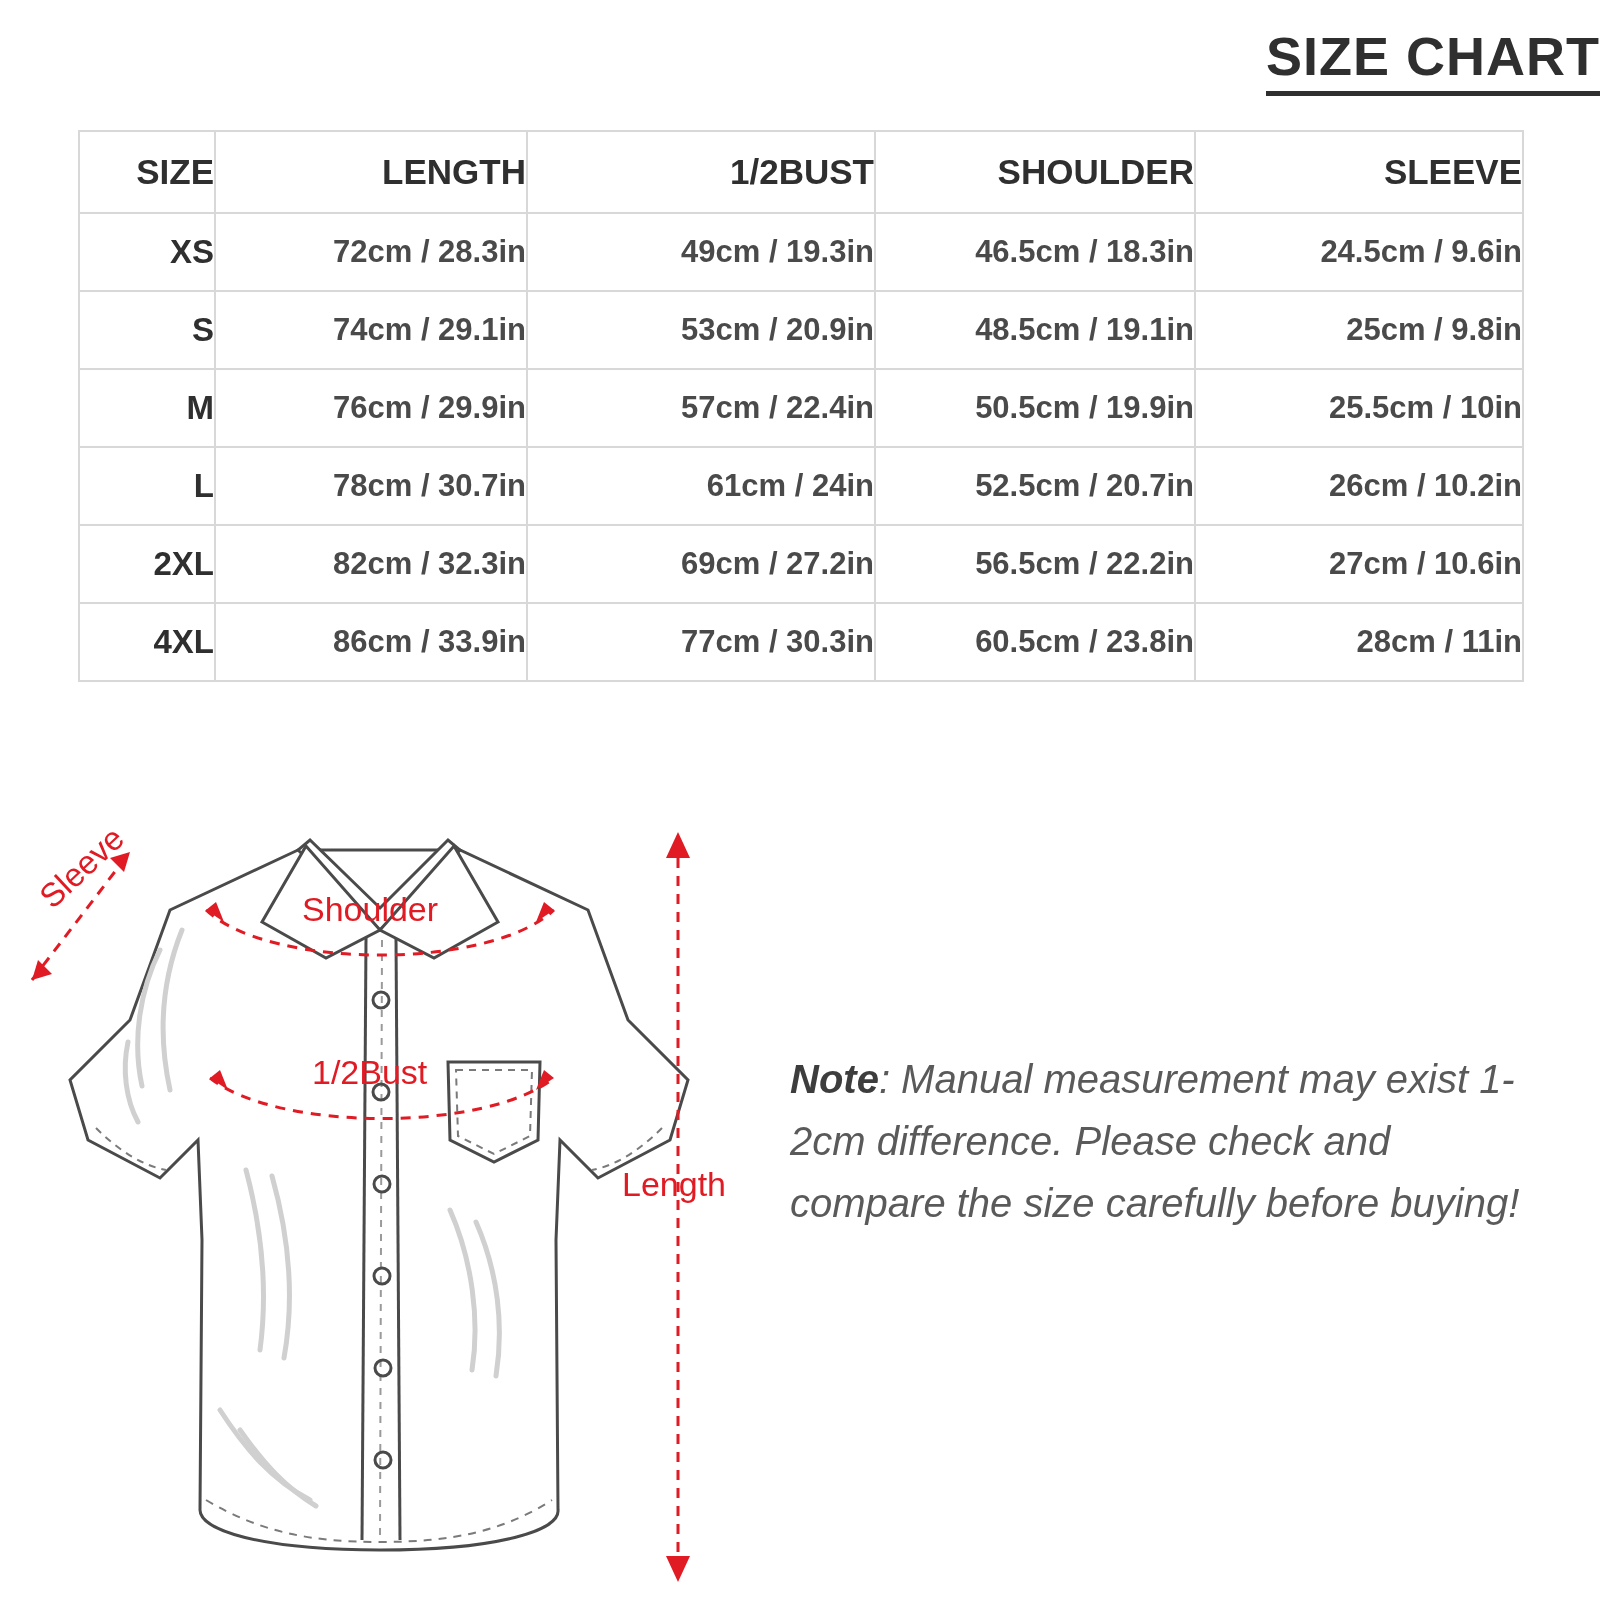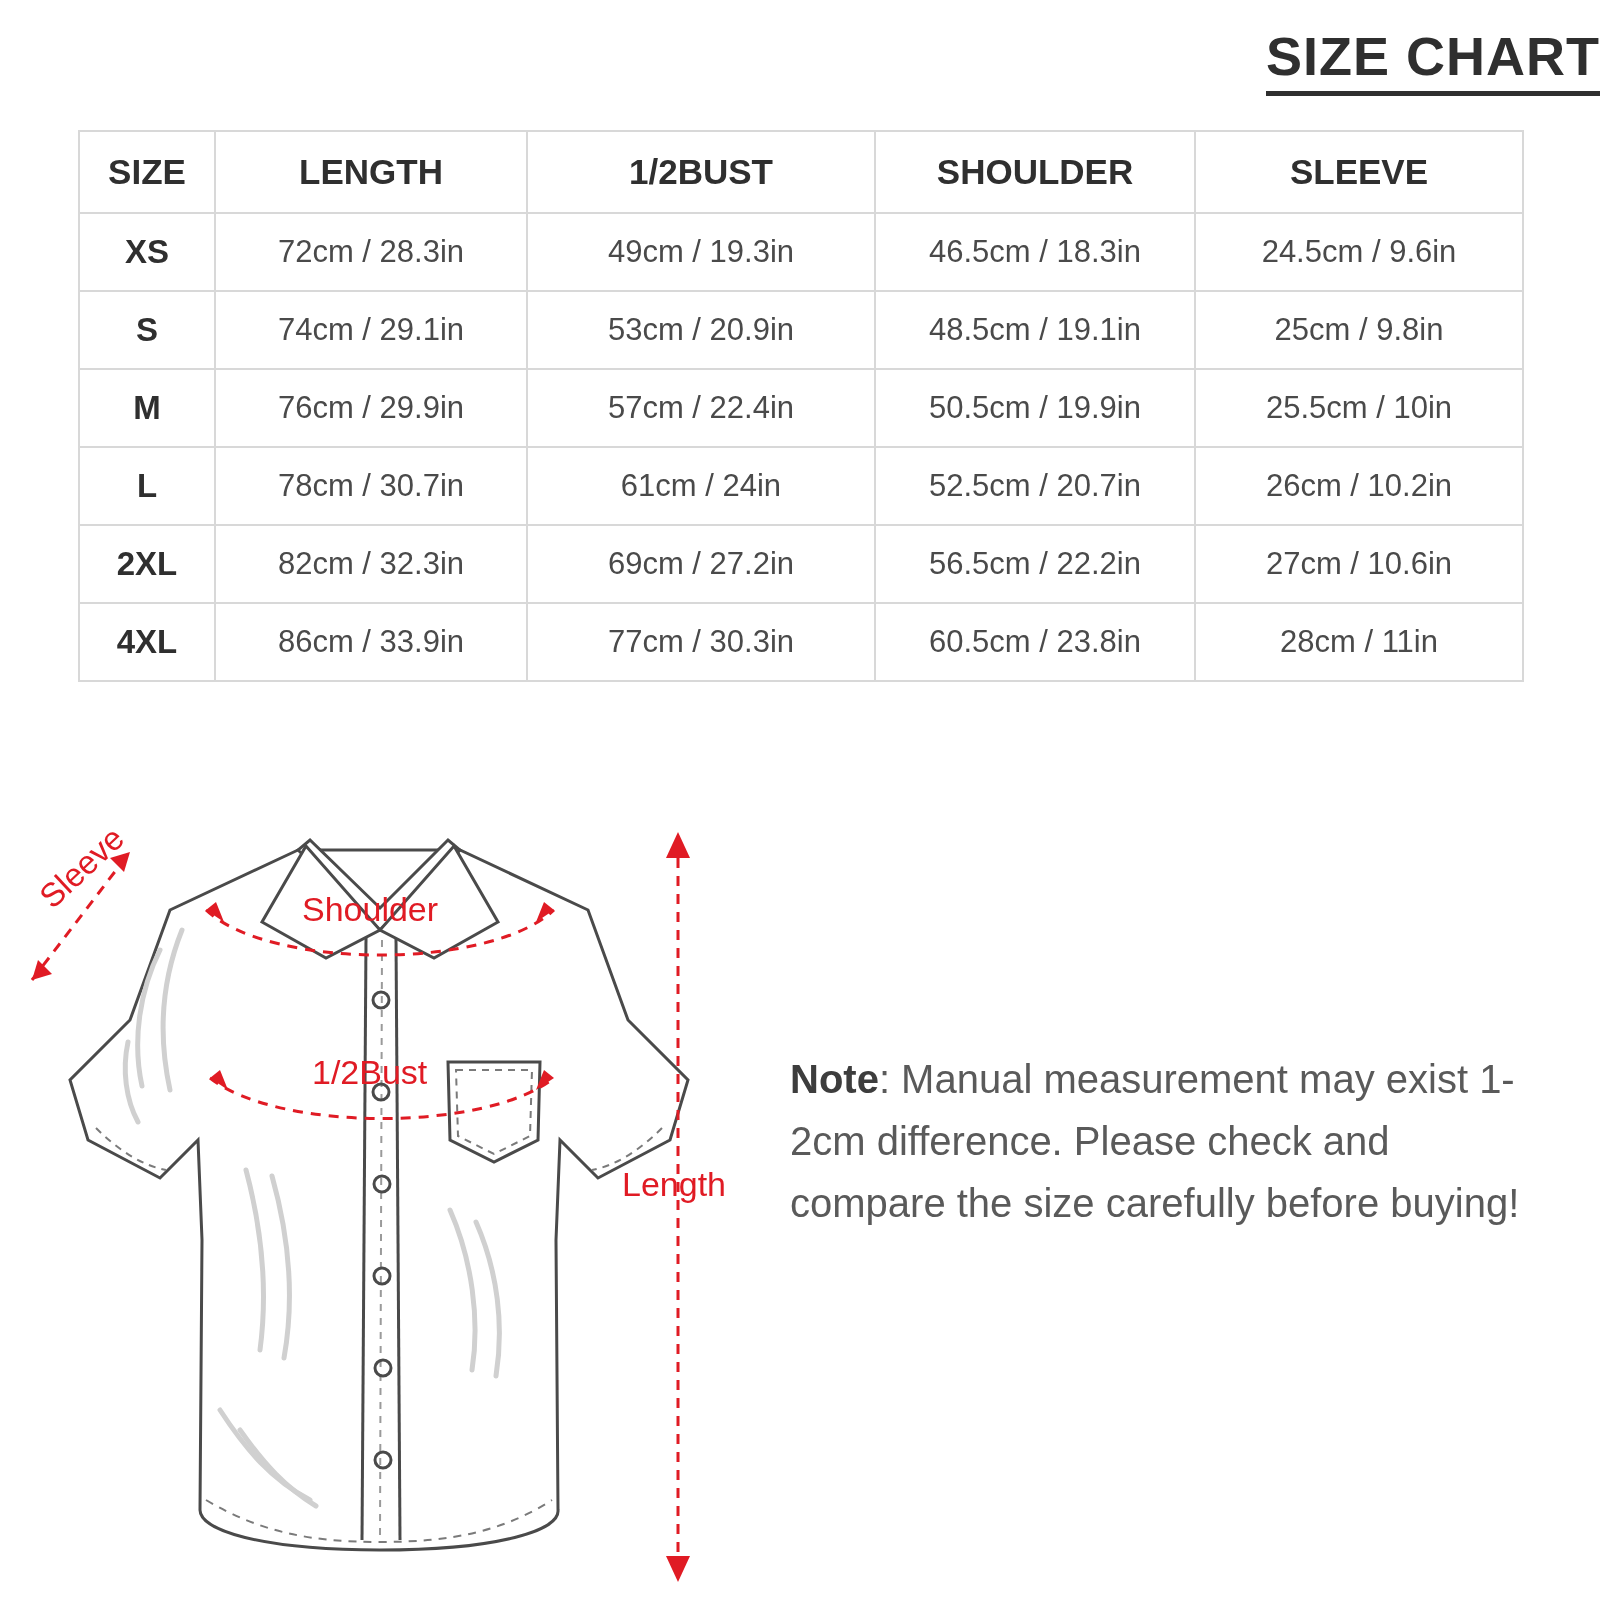--- a/index.html
+++ b/index.html
@@ -37,35 +37,35 @@
     margin: 34px 78px 0 78px;
   }
   table.size-chart {
     border-collapse: collapse;
     width: 1444px;
     table-layout: fixed;
   }
   table.size-chart th,
   table.size-chart td {
     border: 2px solid #d8d8d8;
-    text-align: center;
+    text-align: right;
     color: #4a4a4a;
   }
   table.size-chart th {
     font-size: 35px;
     font-weight: bold;
     color: #2f2f2f;
     height: 72px;
     padding: 4px 0;
   }
   table.size-chart td {
     font-size: 31px;
     height: 72px;
     padding: 2px 0;
-    font-weight: normal;
+    font-weight: bold;
   }
   table.size-chart td.size-col {
     font-weight: bold;
     color: #2f2f2f;
     font-size: 33px;
   }
   col.c-size { width: 136px; }
   col.c-len { width: 312px; }
   col.c-bust { width: 348px; }
   col.c-sho { width: 320px; }
@@ -84,20 +84,21 @@
     left: 10px;
     top: 0;
     width: 760px;
     height: 790px;
   }
   .note-area {
     position: absolute;
     left: 790px;
     top: 238px;
     width: 740px;
+    font-style: italic;
   }
   .note-text {
     font-size: 40px;
     line-height: 1.55;
     color: #5a5a5a;
   }
   .note-text b {
     color: #3d3d3d;
     font-weight: bold;
   }

